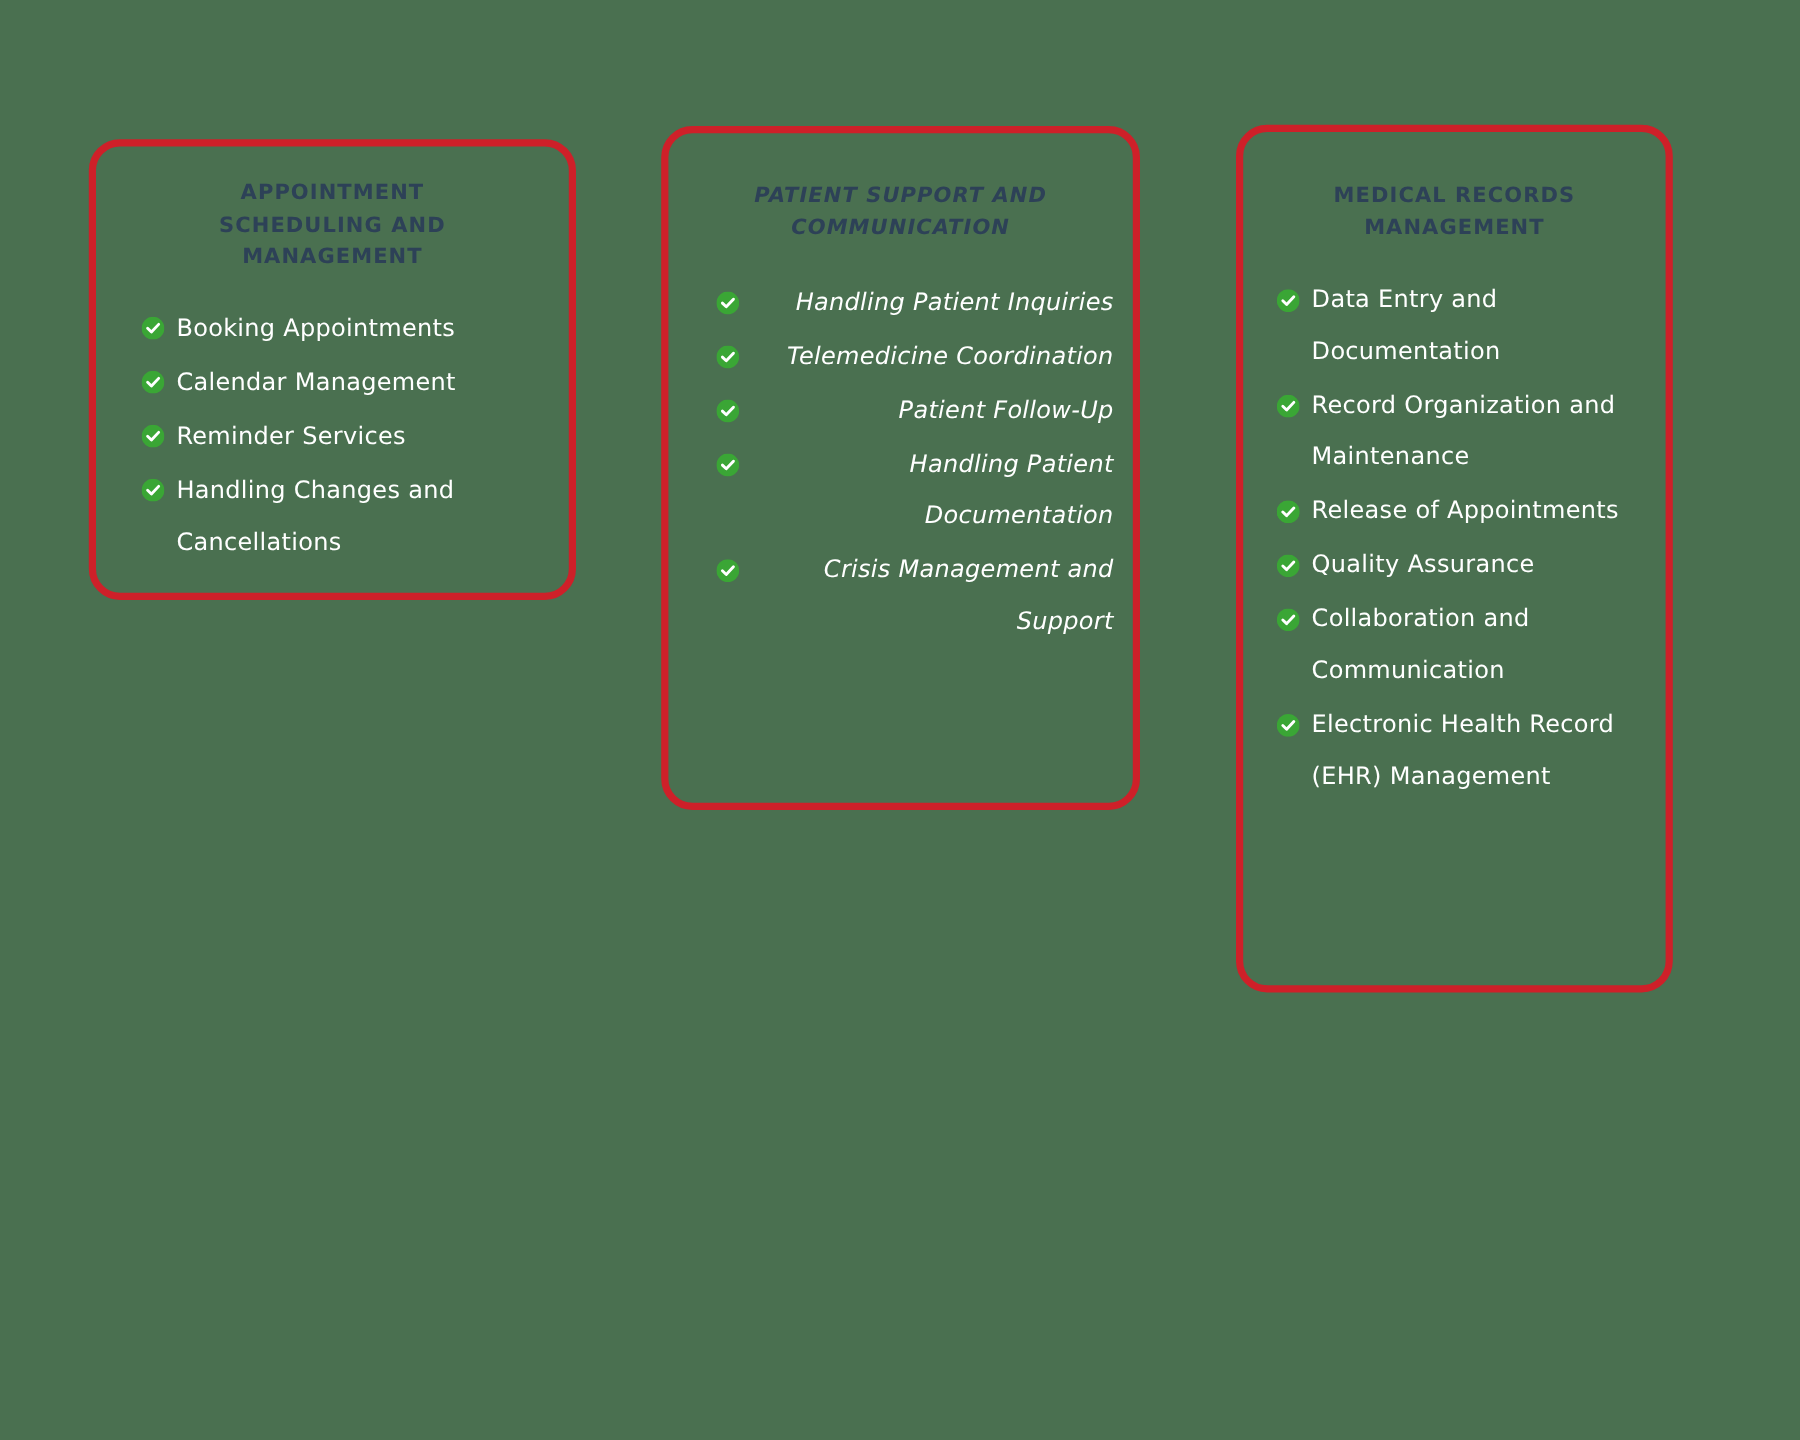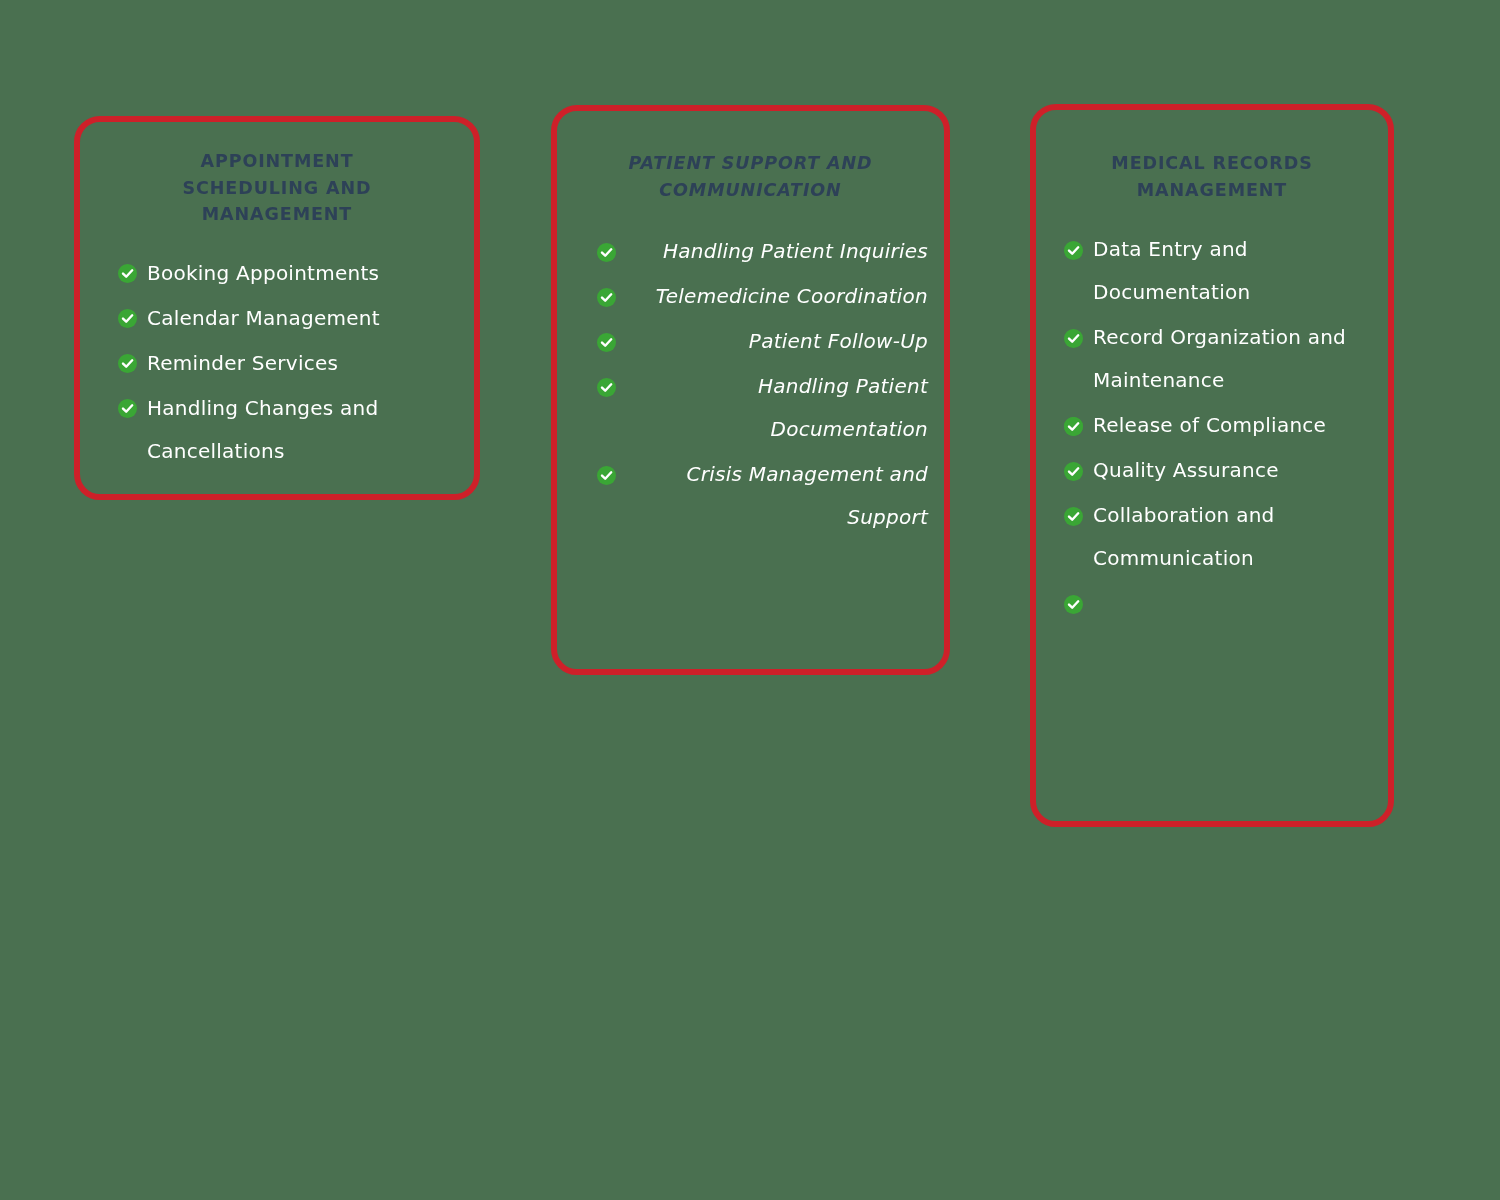--- a/index.html
+++ b/index.html
@@ -216,21 +216,21 @@
           </svg>
         </span>
       </li>
       <li class="list-item">
         <span class="check-icon">
           <svg width="19" height="19" viewBox="0 0 19 19" xmlns="http://www.w3.org/2000/svg">
             <circle cx="9.5" cy="9.5" r="9.5" fill="#3aa635"></circle>
             <path d="M5 9.6 L8.2 12.7 L14.2 6.3" fill="none" stroke="#ffffff" stroke-width="2.4" stroke-linecap="round" stroke-linejoin="round"></path>
           </svg>
         </span>
-        <span class="item-text">Release of Compliance</span>
+        <span class="item-text">Release of Appointments</span>
       </li>
       <li class="list-item">
         <span class="check-icon">
           <svg width="19" height="19" viewBox="0 0 19 19" xmlns="http://www.w3.org/2000/svg">
             <circle cx="9.5" cy="9.5" r="9.5" fill="#3aa635"></circle>
             <path d="M5 9.6 L8.2 12.7 L14.2 6.3" fill="none" stroke="#ffffff" stroke-width="2.4" stroke-linecap="round" stroke-linejoin="round"></path>
           </svg>
         </span>
         <span class="item-text">Quality Assurance</span>
       </li>
@@ -243,17 +243,18 @@
         </span>
         <span class="item-text">Collaboration and Communication</span>
       </li>
       <li class="list-item">
         <span class="check-icon">
           <svg width="19" height="19" viewBox="0 0 19 19" xmlns="http://www.w3.org/2000/svg">
             <circle cx="9.5" cy="9.5" r="9.5" fill="#3aa635"></circle>
             <path d="M5 9.6 L8.2 12.7 L14.2 6.3" fill="none" stroke="#ffffff" stroke-width="2.4" stroke-linecap="round" stroke-linejoin="round"></path>
           </svg>
         </span>
+        <span class="item-text">Electronic Health Record (EHR) Management</span>
       </li>
     </ul>
   </section>
 
 </div>
 
 </body></html>

